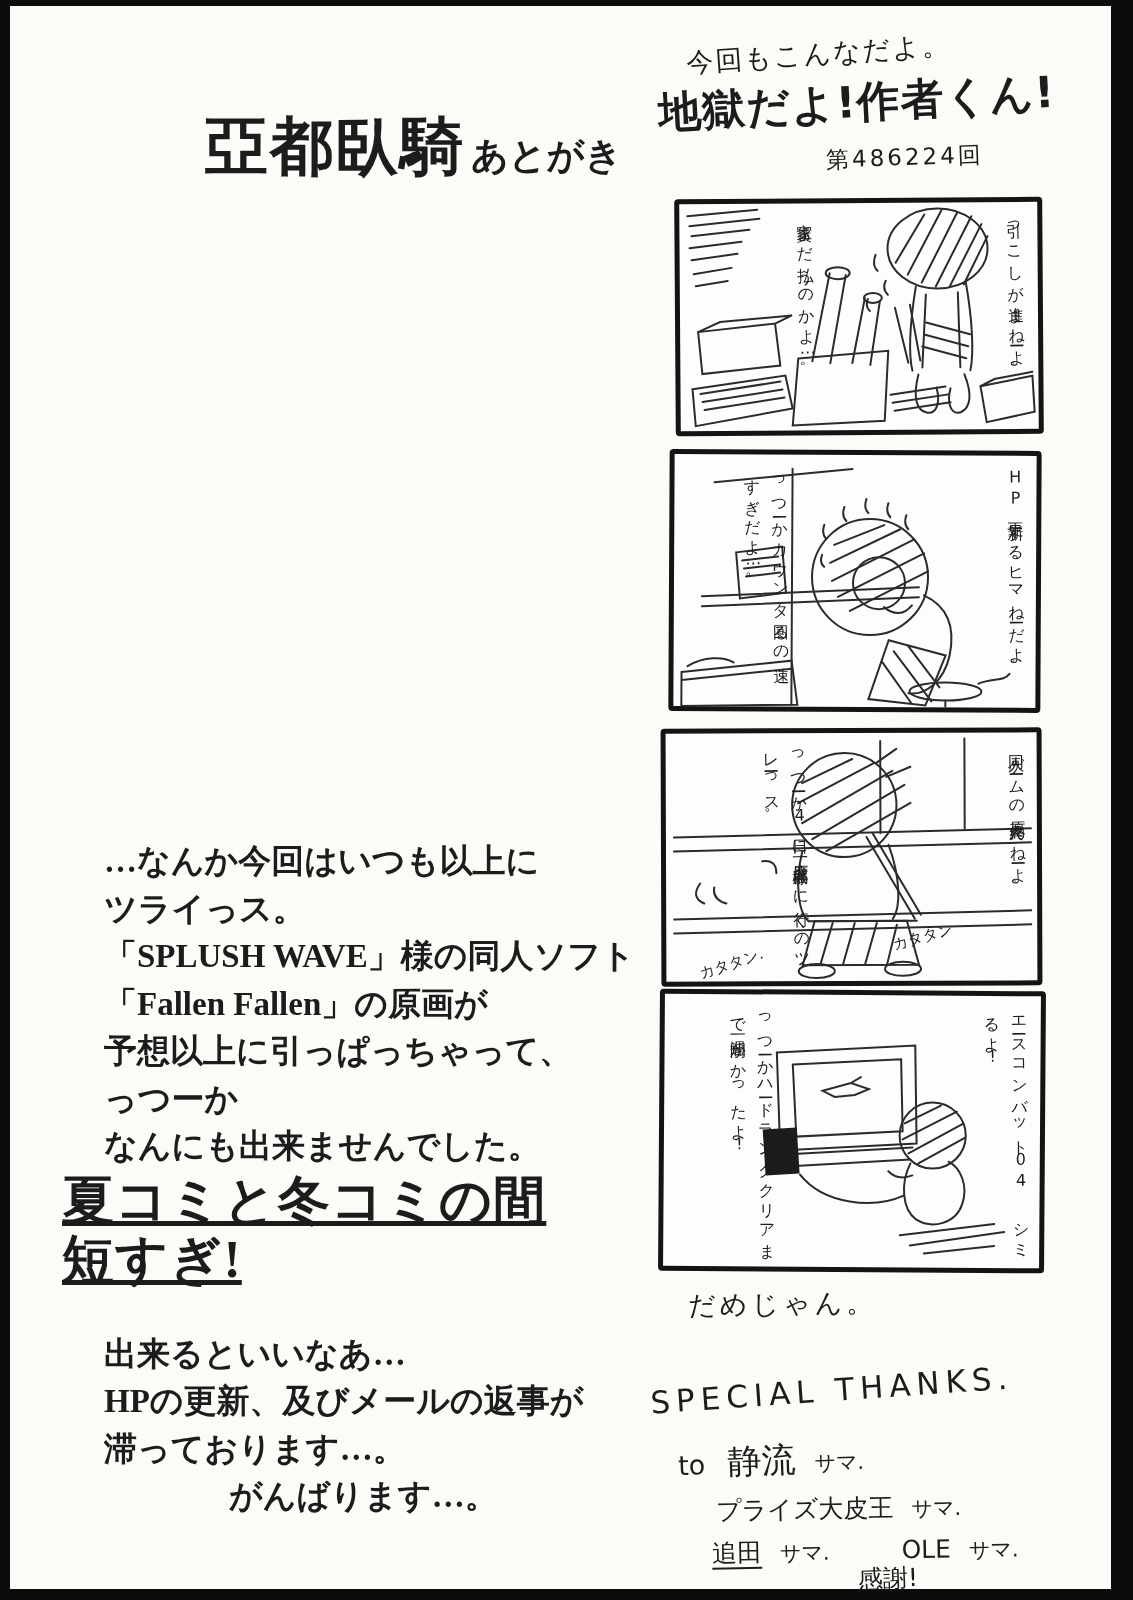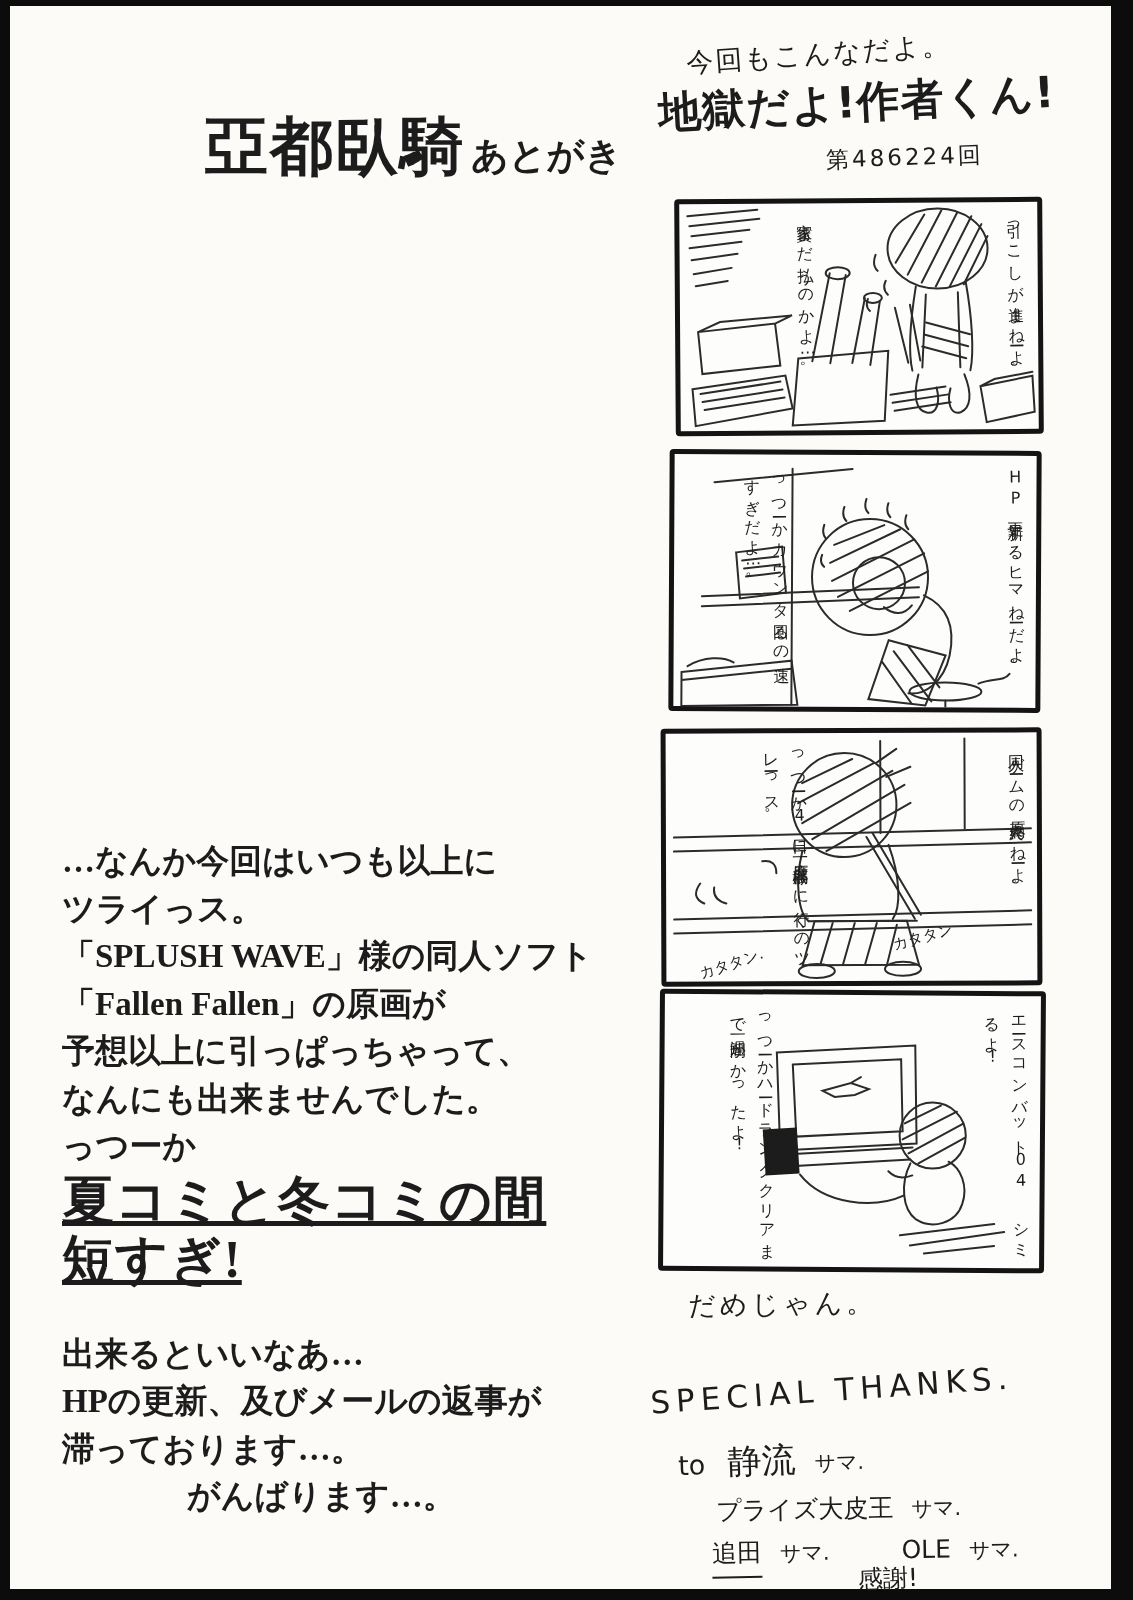--- a/index.html
+++ b/index.html
@@ -33,31 +33,31 @@
   .vtext{
     position:absolute; writing-mode:vertical-rl; text-orientation:upright;
     font-family:"DejaVu Sans", sans-serif; font-size:16px; line-height:1.7;
     letter-spacing:2px; color:#1d1d1d; transform:rotate(-1deg);
   }
   .sfx{position:absolute; font-family:"DejaVu Sans", sans-serif; font-size:15px; color:#1d1d1d;}
 
   .caption-below{position:absolute; left:688px; top:1286px; font-size:27px; letter-spacing:4px; transform:rotate(-1deg);}
 
   .body-text{position:absolute; left:62px; top:838px; width:575px;}
-  .bline{font-size:33px; font-weight:600; line-height:47.5px; white-space:nowrap;}
+  .bline{font-size:33px; font-weight:600; line-height:47.5px; white-space:nowrap;margin-left:42px;}
   .bline-em{font-size:52px; font-weight:bold; line-height:59px; white-space:nowrap; letter-spacing:1px;text-decoration:underline;}
   .gap{height:42px;}
   .indent{padding-left:125px;}
 
   .thanks-heading{position:absolute; left:650px; top:1372px; font-size:31px; letter-spacing:6px; transform:rotate(-4deg); white-space:nowrap;}
   .thanks-line1{position:absolute; left:678px; top:1438px; font-size:27px; transform:rotate(-2deg); white-space:nowrap;}
   .thanks-line2{position:absolute; left:716px; top:1492px; font-size:25px; transform:rotate(-1deg); white-space:nowrap;}
   .thanks-line3{position:absolute; left:712px; top:1534px; font-size:25px; transform:rotate(-1deg); white-space:nowrap;}
   .thanks-closing{position:absolute; left:858px; top:1562px; font-size:25px; transform:rotate(-2deg); white-space:nowrap;}
-  .uline{border-bottom:2px solid #1d1d1d; padding-bottom:10px;font-family:Liberation Serif, serif;}
+  .uline{border-bottom:2px solid #1d1d1d; padding-bottom:0;}
   .nm-suffix{font-size:21px; margin-left:10px;}
   .sp{display:inline-block; width:56px;}
 </style>
 </head>
 <body>
 
 <div class="page">
 
   <div class="scan-edge edge-left"></div>
   <div class="scan-edge edge-top"></div>
@@ -165,22 +165,22 @@
   </div>
 
   <div class="hand caption-below">だめじゃん。</div>
 
   <div class="body-text">
     <div class="bline">…なんか今回はいつも以上に</div>
     <div class="bline">ツライっス。</div>
     <div class="bline">「SPLUSH WAVE」様の同人ソフト</div>
     <div class="bline">「Fallen Fallen」の原画が</div>
     <div class="bline">予想以上に引っぱっちゃって、</div>
+    <div class="bline">っつーか</div>
     <div class="bline">なんにも出来ませんでした。</div>
-    <div class="bline">っつーか</div>
     <div class="bline-em">夏コミと冬コミの間</div>
     <div class="bline-em">短すぎ!</div>
     <div class="gap"></div>
     <div class="bline">出来るといいなあ…</div>
     <div class="bline">HPの更新、及びメールの返事が</div>
     <div class="bline">滞っております…。</div>
     <div class="bline indent">がんばります…。</div>
   </div>
 
   <div class="hand thanks-heading">SPECIAL THANKS.</div>

